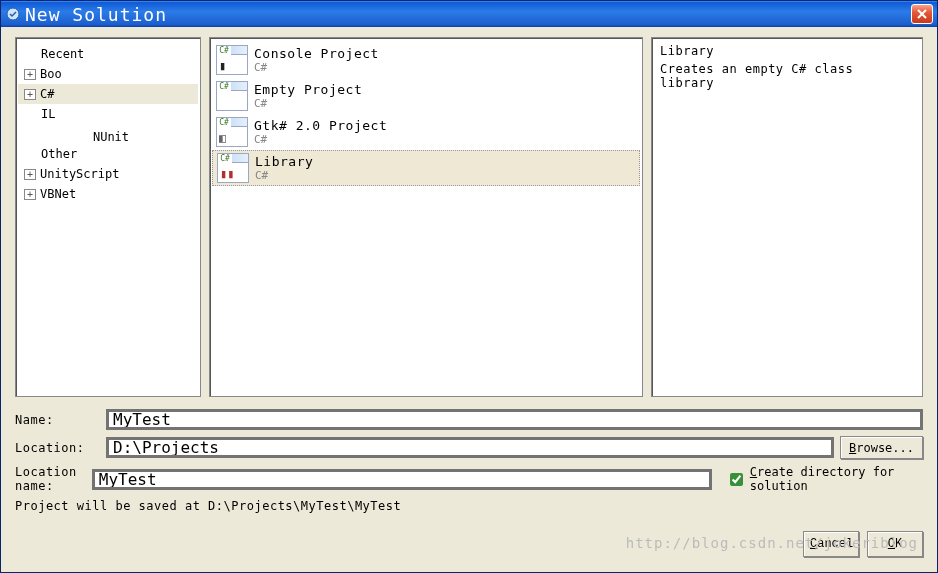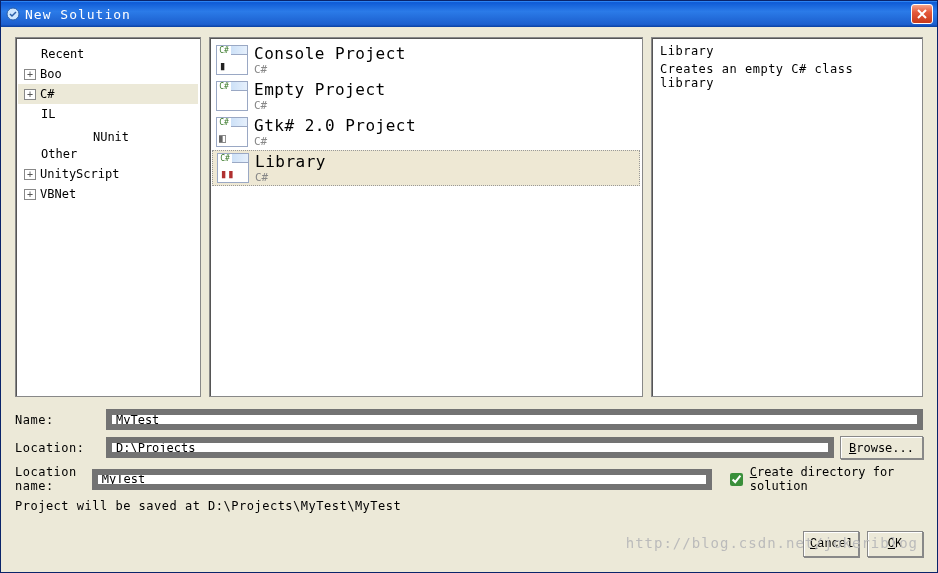--- a/index.html
+++ b/index.html
@@ -28,21 +28,21 @@
     padding: 0 4px;
     color: #fff;
   }
   .titlebar .app-icon {
     width: 16px; height: 16px;
     margin-right: 4px;
     display: inline-flex;
     align-items: center;
     justify-content: center;
   }
-  .titlebar .title { flex: 1; font-size: 13px; letter-spacing: 1px; }
+  .titlebar .title { flex: 1; font-size: 18px; letter-spacing: 1px; }
   .titlebar .close-btn {
     width: 22px; height: 20px;
     background: linear-gradient(to bottom, #f7a38a 0%, #e55a3c 40%, #c8391a 100%);
     border: 1px solid #fff;
     border-radius: 3px;
     display: flex;
     align-items: center;
     justify-content: center;
     color: #fff;
     font-weight: bold;
@@ -122,45 +122,45 @@
     text-align: center;
     color: #3a7a2a;
     background: #fff;
   }
   .tmpl-icon .glyph {
     position: absolute;
     bottom: 2px; left: 2px;
     font-size: 12px;
     line-height: 1;
   }
-  .tmpl-text .tname { font-size: 16px; letter-spacing: 0.5px; }
+  .tmpl-text .tname { font-size: 13px; letter-spacing: 0.5px; }
   .tmpl-text .tsub  { font-size: 11px; color: #888; }
 
   .desc-title { margin-bottom: 4px; letter-spacing: 0.5px; }
   .desc-body  { letter-spacing: 0.5px; }
 
   .form {
     margin-top: 12px;
   }
   .row {
     display: flex;
     align-items: center;
     margin-bottom: 6px;
   }
   .row label.fld {
     width: 91px;
     letter-spacing: 0.5px;
   }
   .row input.txt {
     flex: 1;
     height: 21px;
-    border: 6px solid #737373;
+    border: 3px solid #737373;
     padding: 2px 4px;
     font-family: inherit;
-    font-size: 12px;
+    font-size: 16px;
     background: #fff;
   }
   .row .btn {
     height: 23px;
     margin-left: 6px;
     padding: 0 8px;
     border: 1px solid #888;
     background: #ece9d8;
     font-family: inherit;
     font-size: 12px;

